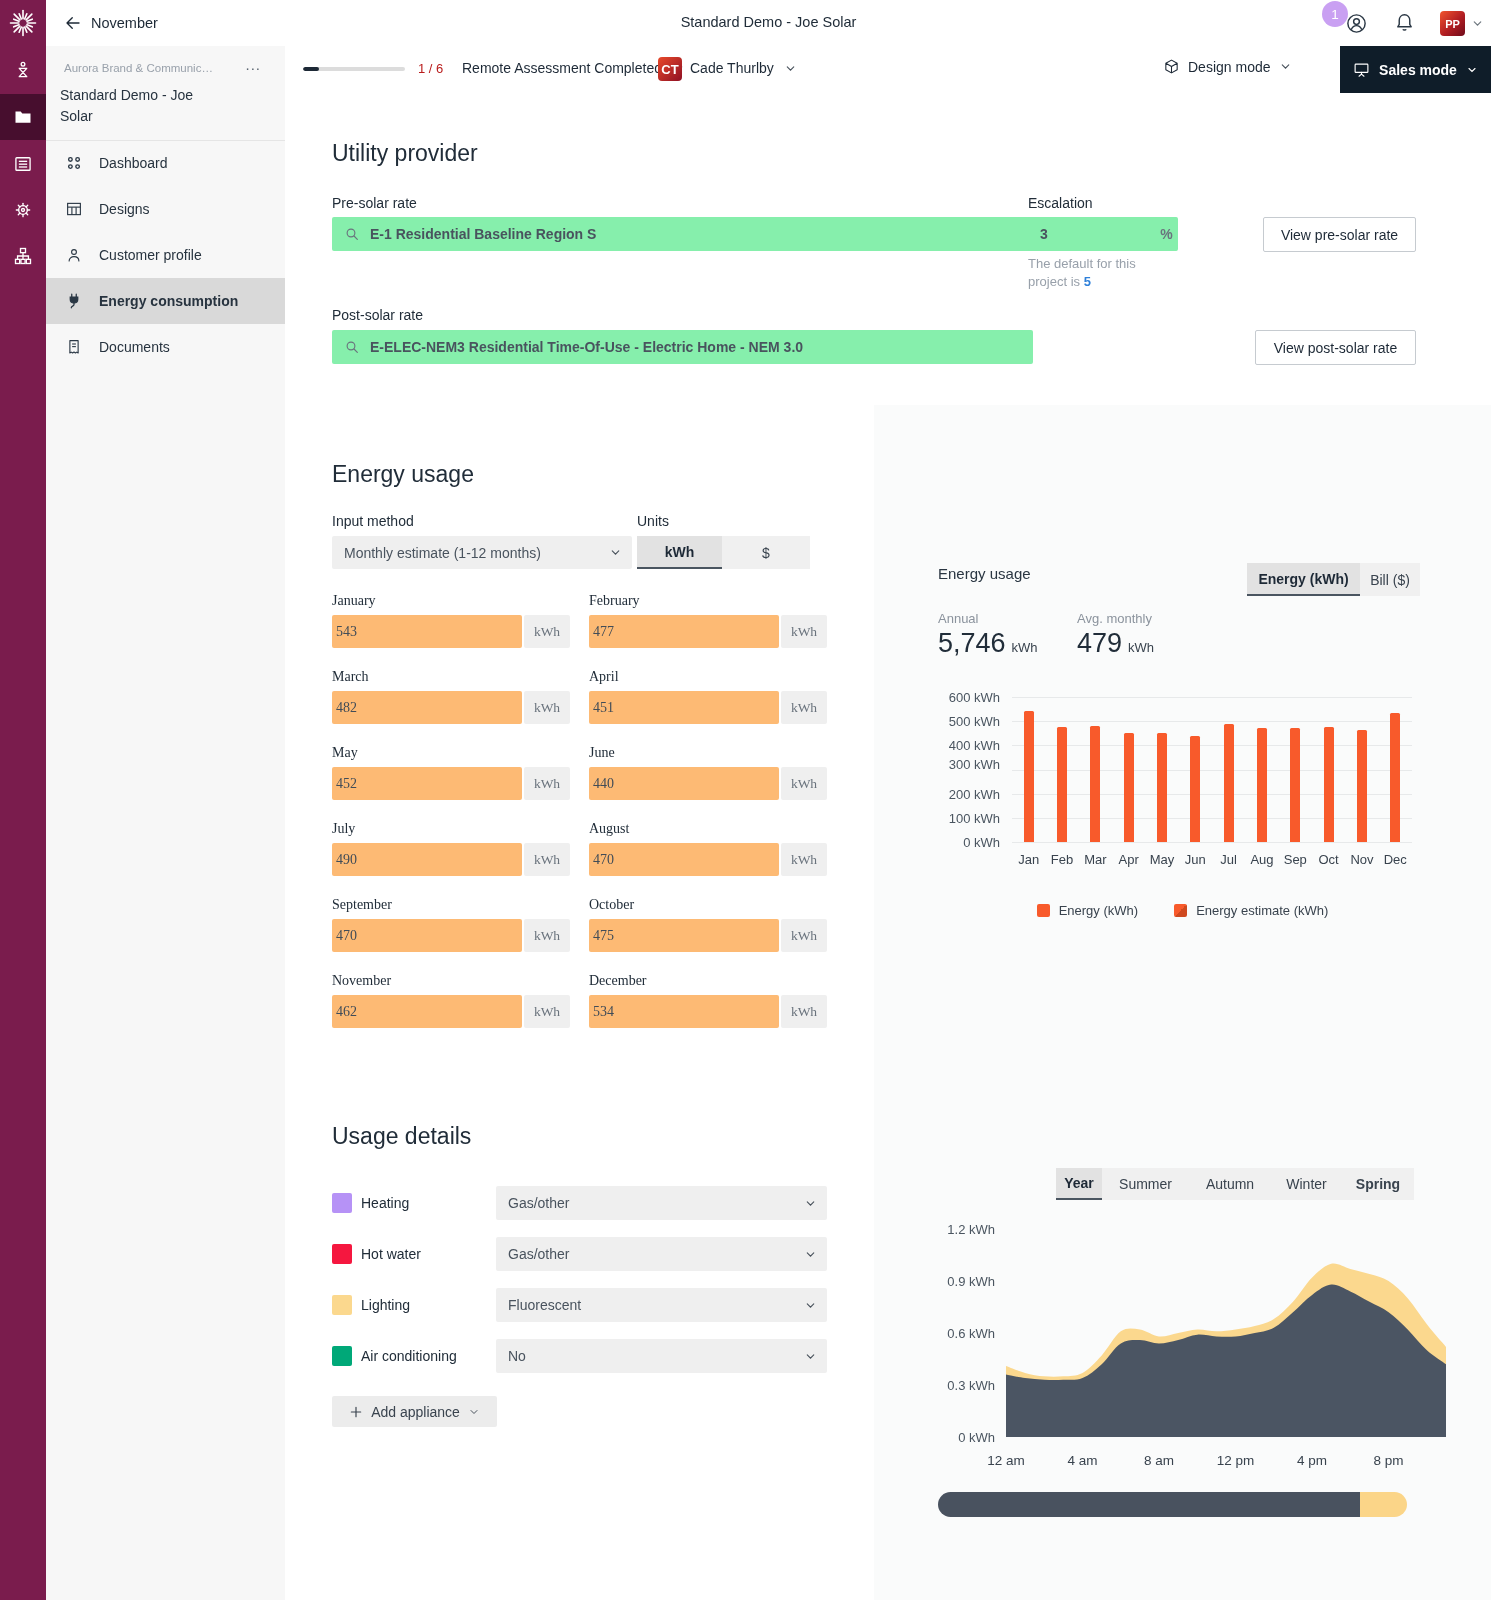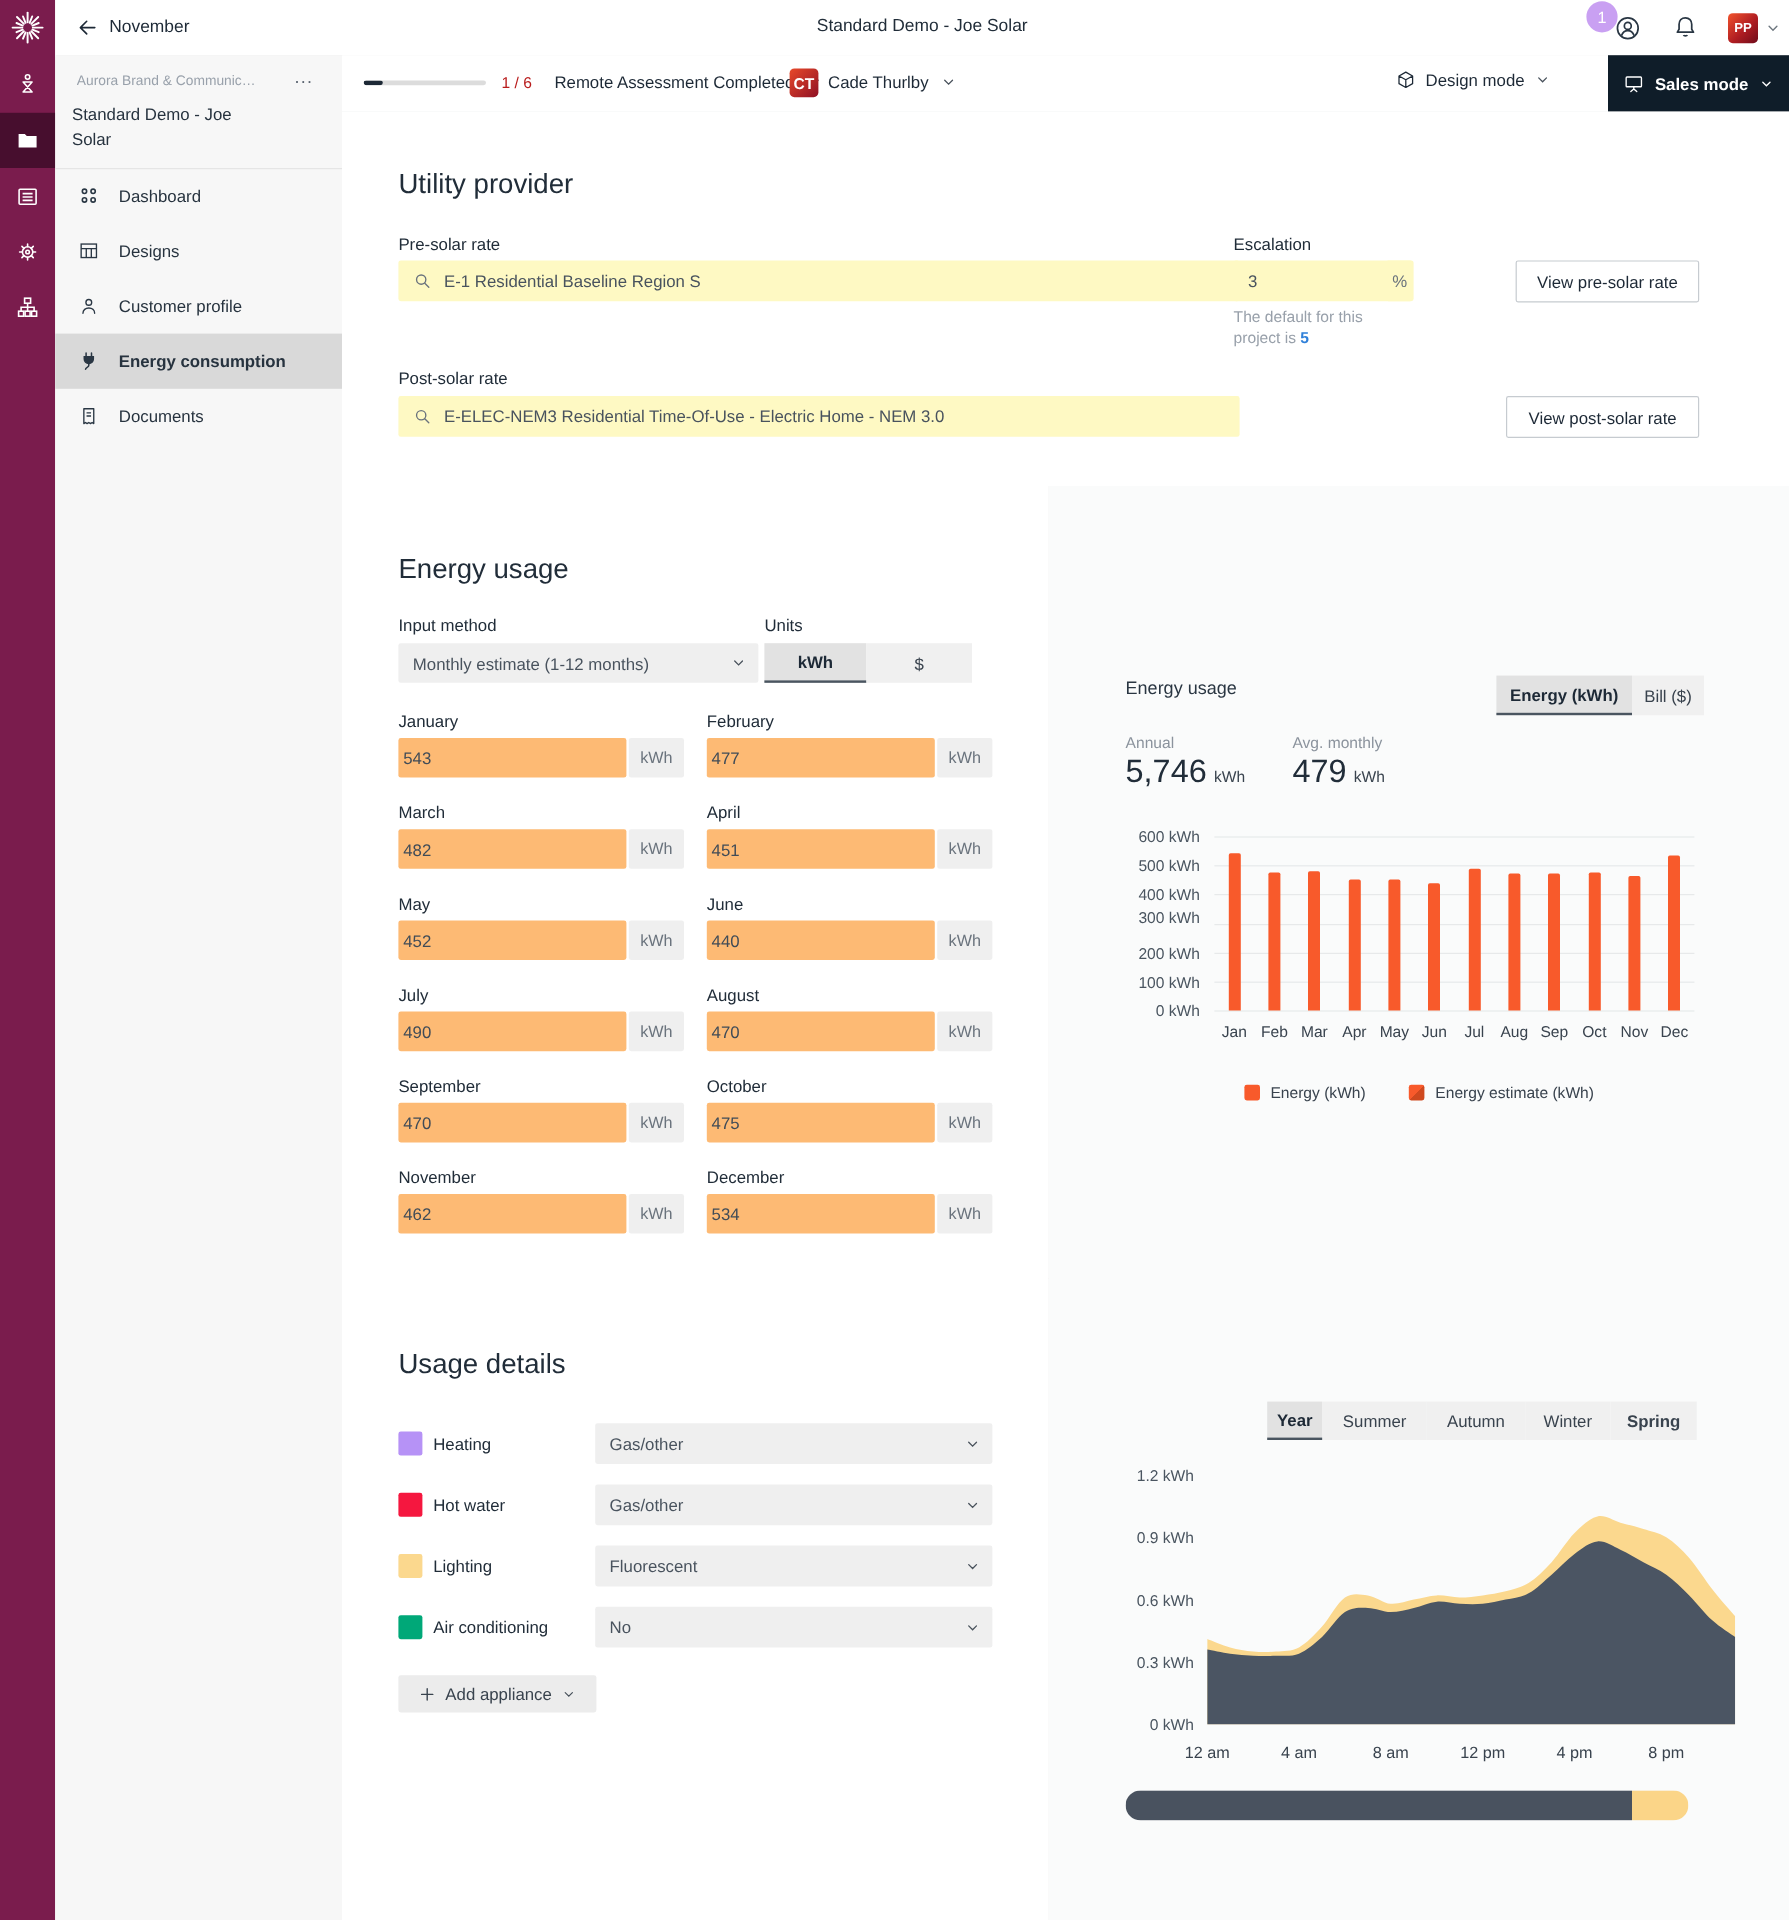--- a/index.html
+++ b/index.html
@@ -44,31 +44,31 @@
 
   
   .utility{position:absolute;left:285px;top:93px;width:1206px;height:312px;background:#fff;border-bottom:1px solid #e8eaec;}
   .energy-form{position:absolute;left:285px;top:405px;width:589px;height:660px;background:#fff;border-right:1px solid #e8eaec;border-bottom:1px solid #e8eaec;}
   .usage-details{position:absolute;left:285px;top:1065px;width:589px;height:535px;background:#fff;border-right:1px solid #e8eaec;}
   .chart-panel{position:absolute;left:874px;top:405px;width:617px;height:660px;background:#fafbfb;border-bottom:1px solid #e8eaec;}
   .daily-panel{position:absolute;left:874px;top:1065px;width:617px;height:535px;background:#fafbfb;}
 
   .sec-title{font-size:23px;color:#212d39;font-weight:400;}
   .field-label{font-size:14px;color:#212d39;}
-  .gray-input{background:#fef9c3;border-radius:2px;display:flex;align-items:center;font-size:14px;color:#49535e;padding:0 12px;cursor:text;}
+  .gray-input{background:#86efac;border-radius:2px;display:flex;align-items:center;font-size:14px;color:#49535e;padding:0 12px;cursor:text;font-weight:bold;}
   .select{background:#efefef;border-radius:2px;display:flex;align-items:center;justify-content:space-between;font-size:14px;color:#49535e;padding:0 10px 0 12px;cursor:pointer;}
   .btn-outline{background:#fff;border:1px solid #c6cbd0;border-radius:2px;font-size:14px;color:#1d2936;display:flex;align-items:center;justify-content:center;cursor:pointer;}
   .help-text{font-size:13px;line-height:18px;color:#98a0aa;}
   .link{color:#2f80d9;font-weight:700;cursor:pointer;}
 
   .seg{display:flex;align-items:center;justify-content:center;font-size:14px;color:#39434e;background:#f0f0f0;cursor:pointer;box-sizing:border-box;}
   .seg.active{background:#e2e2e2;font-weight:700;color:#1d2936;border-bottom:2px solid #4a5560;}
 
   
-  .months-grid{position:absolute;left:47px;top:188px;display:grid;grid-template-columns:238px 238px;column-gap:19px;row-gap:21px;}
+  .months-grid{position:absolute;left:47px;top:188px;display:grid;grid-template-columns:238px 238px;column-gap:19px;row-gap:21px;font-family:Liberation Serif, serif;}
   .month-cell .field-label{margin-bottom:6px;}
   .month-input{display:flex;gap:2px;height:33px;}
   .month-value{flex:1;background:#fdba74;border-radius:2px;display:flex;align-items:center;padding-left:4px;font-size:14px;color:#414c57;cursor:text;}
   .month-suffix{width:46px;background:#efefef;border-radius:2px;display:flex;align-items:center;justify-content:center;font-size:13.5px;color:#6a737d;}
 
   
   .ud-rows{position:absolute;left:47px;top:121px;width:495px;}
   .ud-row{display:flex;align-items:center;height:34px;margin-bottom:17px;}
   .ud-swatch{width:20px;height:20px;border-radius:2px;flex:none;}
   .ud-label{margin-left:9px;font-size:14px;color:#212d39;}

